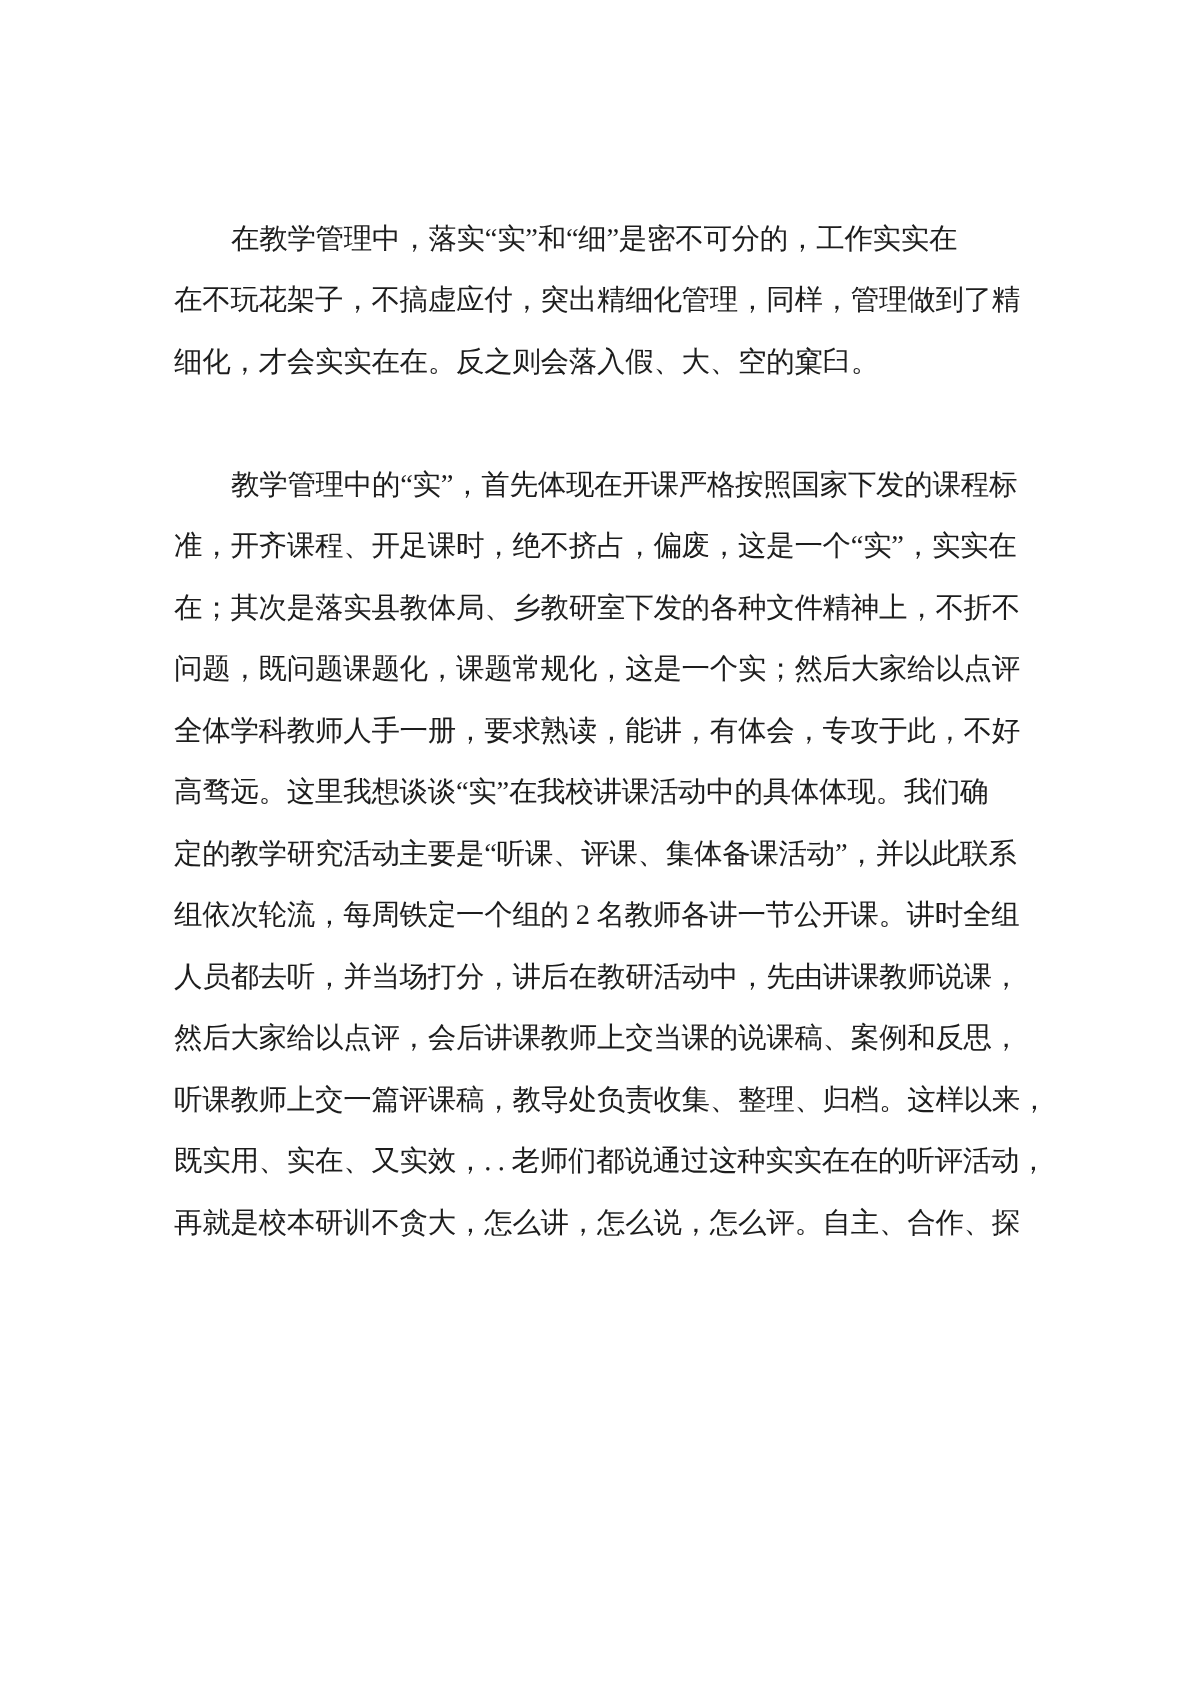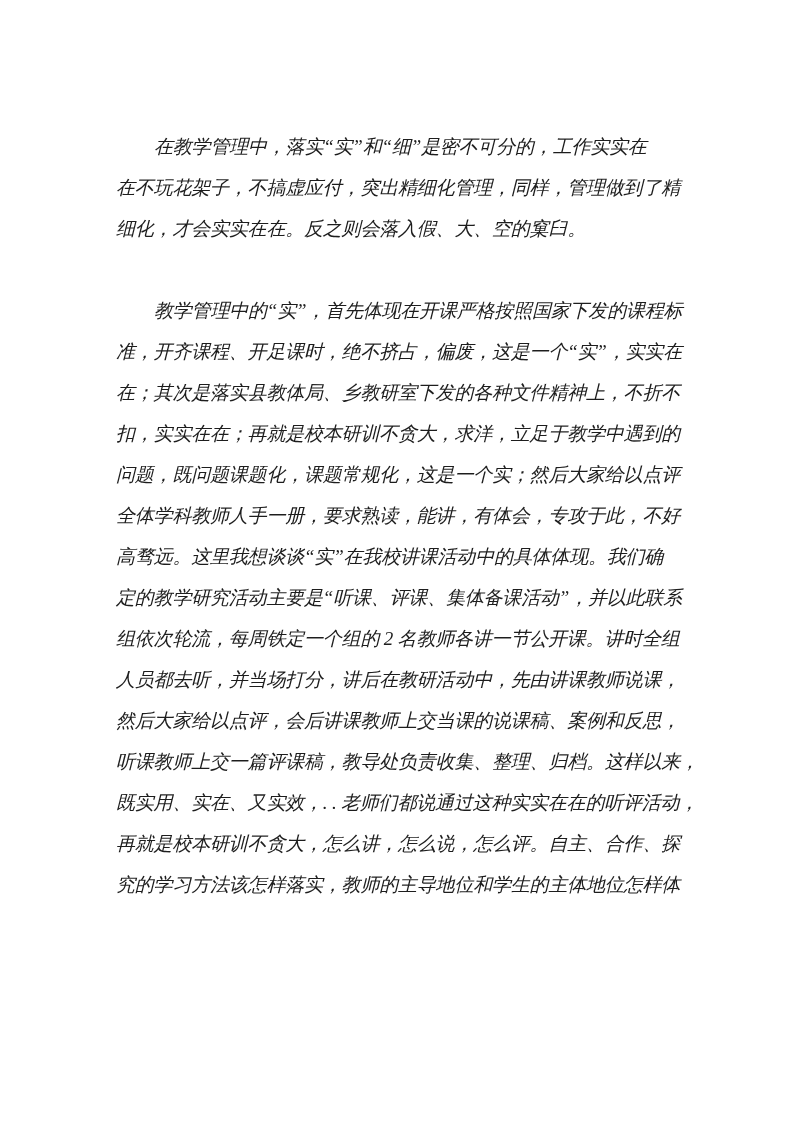--- a/index.html
+++ b/index.html
@@ -10,28 +10,27 @@
   .page {
     position: relative;
     width: 793px;
     height: 1122px;
     background: #ffffff;
     overflow: hidden;
   }
   .doc {
     position: absolute;
     left: 116px;
-    top: 126px;
+    top: 139px;
     width: 566px;
     font-family: "Liberation Serif", "DejaVu Serif", serif;
     font-size: 19px;
     line-height: 41px;
     letter-spacing: -0.2px;
     color: #1d1d1d;
-    font-style: italic;
     -webkit-font-smoothing: antialiased;
   }
   .line {
     height: 41px;
     white-space: pre;
     overflow: visible;
   }
   .line.indent {
     padding-left: 38px;
   }
@@ -47,27 +46,25 @@
 
     <div class="line indent">在教学管理中，落实“实”和“细”是密不可分的，工作实实在</div>
     <div class="line">在不玩花架子，不搞虚应付，突出精细化管理，同样，管理做到了精</div>
     <div class="line">细化，才会实实在在。反之则会落入假、大、空的窠臼。</div>
 
     <div class="spacer"></div>
 
     <div class="line indent">教学管理中的“实”，首先体现在开课严格按照国家下发的课程标</div>
     <div class="line">准，开齐课程、开足课时，绝不挤占，偏废，这是一个“实”，实实在</div>
     <div class="line">在；其次是落实县教体局、乡教研室下发的各种文件精神上，不折不</div>
-    <div class="line">扣，实实在在；再就是校本研训不贪大，求洋，立足于教学中遇到的</div>
     <div class="line">问题，既问题课题化，课题常规化，这是一个实；然后大家给以点评</div>
     <div class="line">全体学科教师人手一册，要求熟读，能讲，有体会，专攻于此，不好</div>
     <div class="line">高骛远。这里我想谈谈“实”在我校讲课活动中的具体体现。我们确</div>
     <div class="line">定的教学研究活动主要是“听课、评课、集体备课活动”，并以此联系</div>
     <div class="line">组依次轮流，每周铁定一个组的 2 名教师各讲一节公开课。讲时全组</div>
     <div class="line">人员都去听，并当场打分，讲后在教研活动中，先由讲课教师说课，</div>
     <div class="line">然后大家给以点评，会后讲课教师上交当课的说课稿、案例和反思，</div>
     <div class="line">听课教师上交一篇评课稿，教导处负责收集、整理、归档。这样以来，</div>
     <div class="line">既实用、实在、又实效，. . 老师们都说通过这种实实在在的听评活动，</div>
     <div class="line">再就是校本研训不贪大，怎么讲，怎么说，怎么评。自主、合作、探</div>
-    <div class="line">究的学习方法该怎样落实，教师的主导地位和学生的主体地位怎样体</div>
 
   </div>
 </div>
 
 </body></html>

